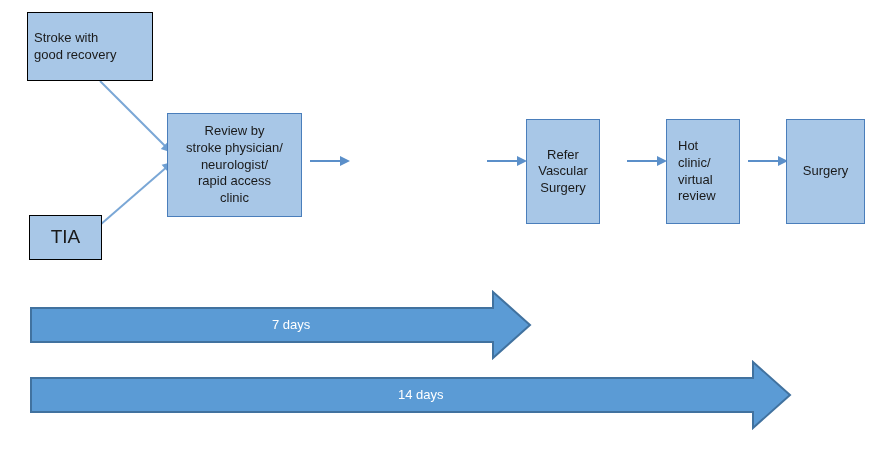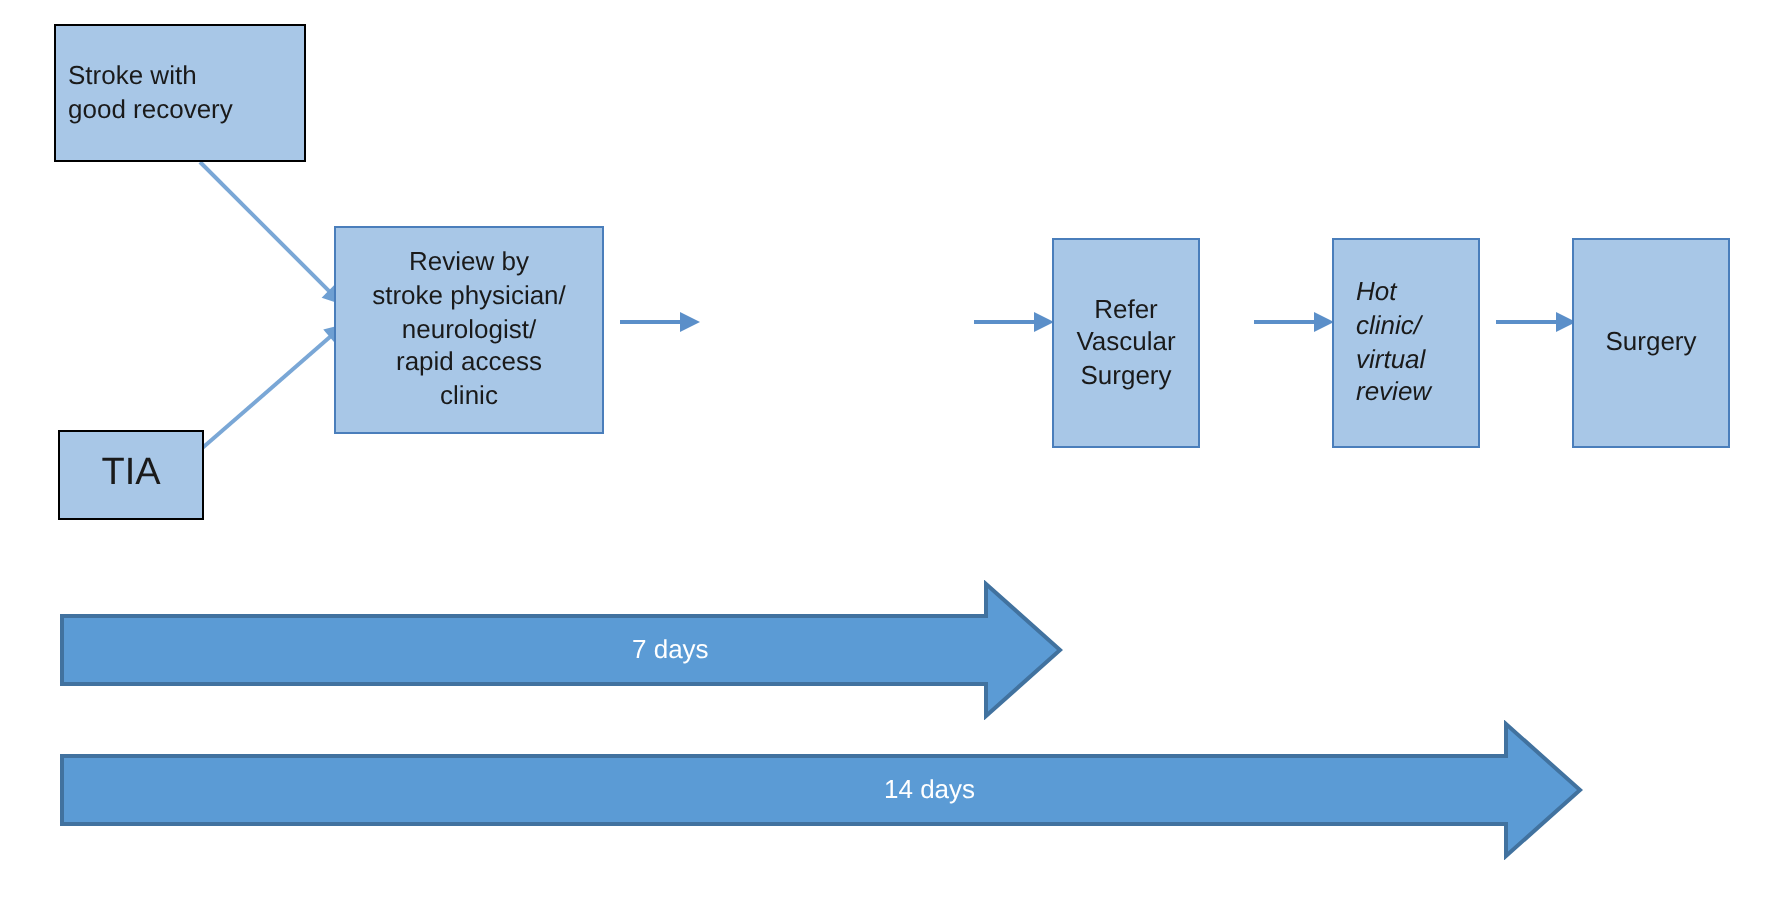--- a/index.html
+++ b/index.html
@@ -85,21 +85,20 @@
     position: absolute;
     display: flex;
     align-items: center;
   }
   .banner svg { display: block; }
   .banner-text {
     position: absolute;
     color: #ffffff;
     font-size: 13px;
     white-space: nowrap;
-    margin-left: 44px;
   }
 </style>
 </head>
 <body>
 
 <div id="canvas">
 
   <div class="diag" style="left:100px; top:80px; width:92px; transform:rotate(45deg);"></div>
 
   <div class="diag" style="left:100px; top:224px; width:87px; transform:rotate(-41deg);"></div>
@@ -128,21 +127,21 @@
 
   <div class="node node-blue" style="left:526px; top:119px; width:74px; height:105px;">
     <span class="label txt-center" style="font-size:13px; white-space:pre-line;">Refer
 Vascular
 Surgery</span>
   </div>
 
   <div class="conn" style="left:627px; top:160px; width:31px;"></div>
 
   <div class="node node-blue" style="left:666px; top:119px; width:74px; height:105px;">
-    <span class="label txt-left" style="font-size:13px; white-space:pre-line; padding-left:11px;font-style:italic;">Hot
+    <span class="label txt-left" style="font-size:13px; white-space:pre-line; padding-left:11px;">Hot
 clinic/
 virtual
 review</span>
   </div>
 
   <div class="conn" style="left:748px; top:160px; width:31px;"></div>
 
   <div class="node node-blue" style="left:786px; top:119px; width:79px; height:105px;">
     <span class="label txt-center" style="font-size:13px; white-space:pre-line;">Surgery</span>
   </div>

